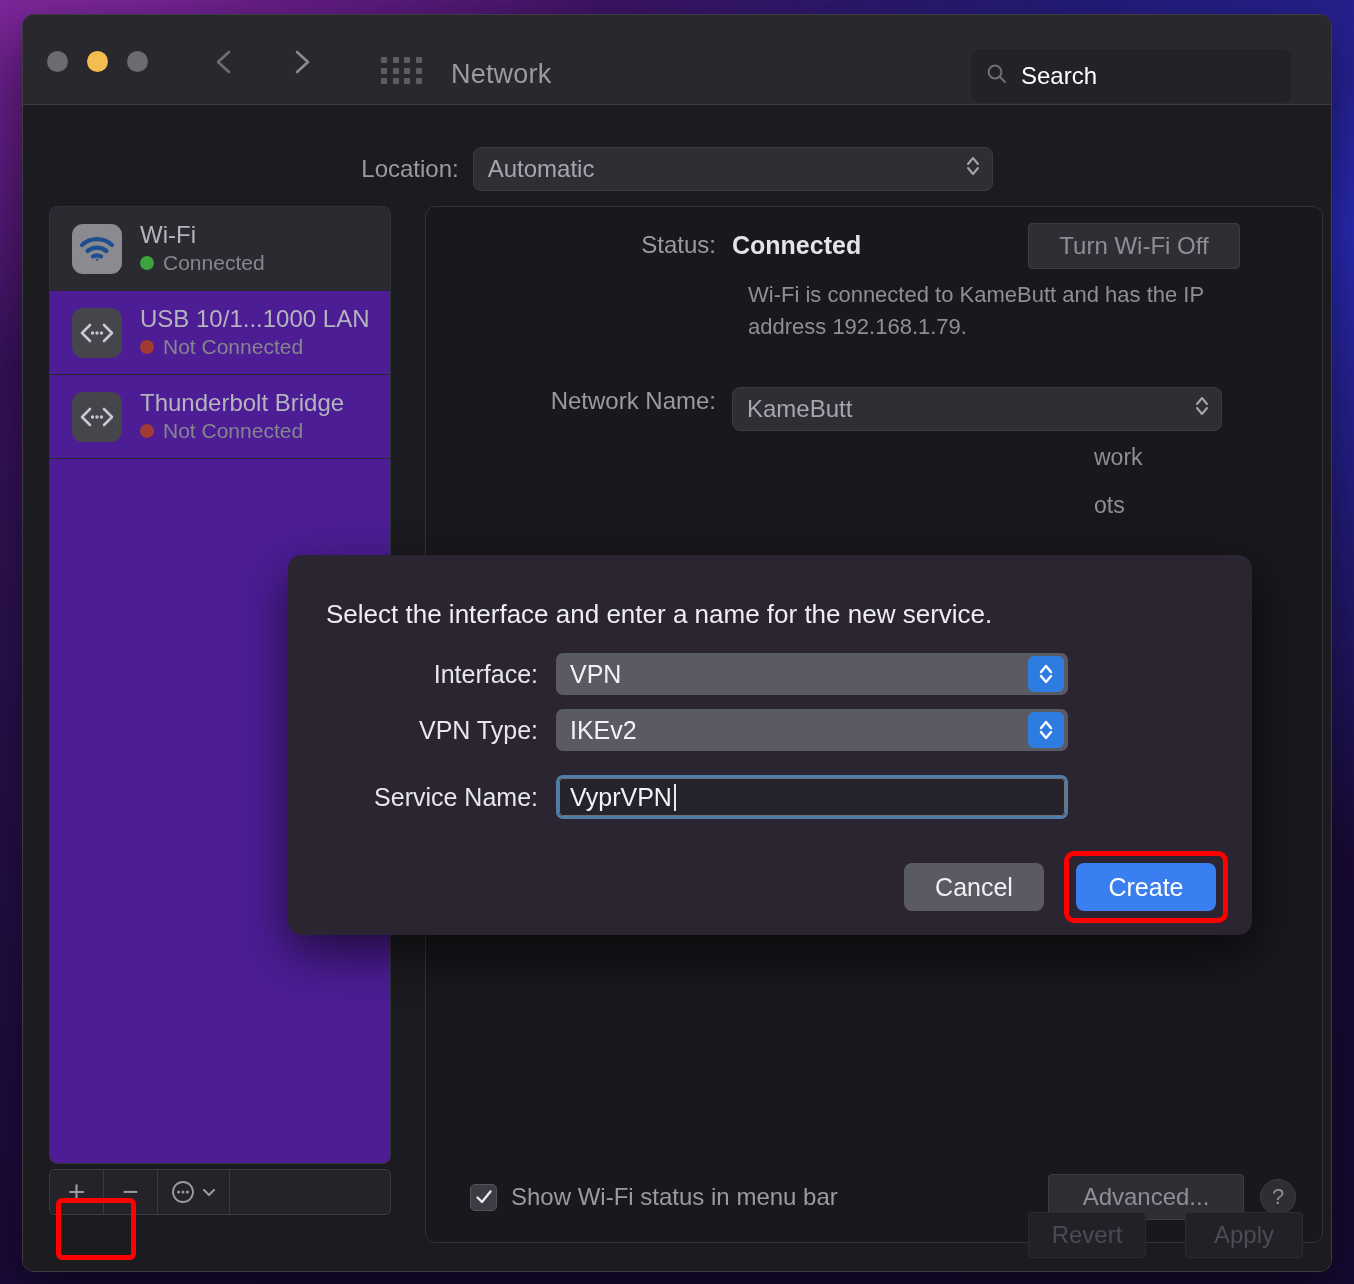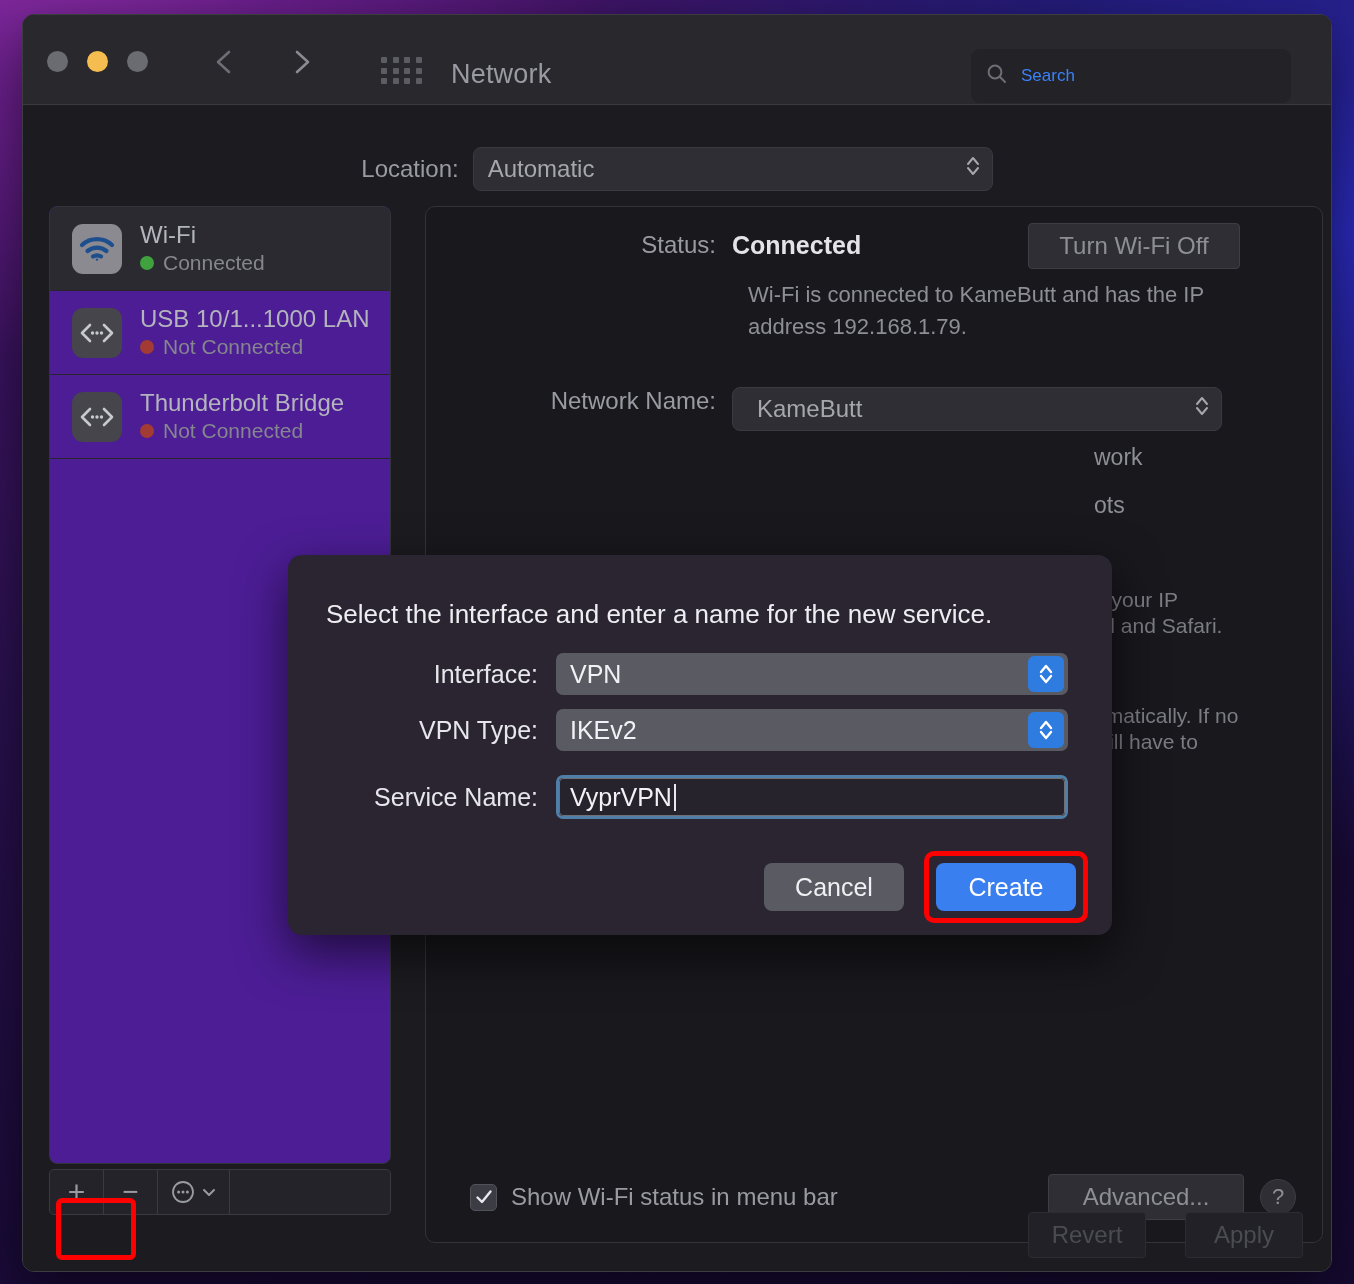--- a/index.html
+++ b/index.html
@@ -61,21 +61,21 @@
 
   .search-box {
     position: absolute; right: 40px; top: 34px;
     width: 320px; height: 54px;
     background: #222227;
     border-radius: 9px;
     display: flex; align-items: center;
     padding: 0 14px;
   }
   .search-box .mag { margin-right: 12px; }
-  .search-box .ph { font-size: 17px; color: #3b82f6; }
+  .search-box .ph { font-size: 24px; color: #ffffff; }
 
   
   .content { position: relative; height: 1167px; background: #1b1b20; }
 
   .loc-row {
     position: absolute; left: 0; top: 42px; width: 100%;
     display: flex; align-items: center; justify-content: center;
   }
   .loc-label { font-size: 24px; color: #9a9aa2; margin-right: 14px; }
   .popup {
@@ -156,21 +156,21 @@
     color: #8e8e96; font-size: 24px;
     display: flex; align-items: center; justify-content: center;
   }
   #wifi-off-btn { position: absolute; right: 82px; top: 16px; width: 212px; height: 46px; }
   .status-desc {
     position: absolute; left: 322px; top: 72px; width: 500px;
     font-size: 22px; color: #8e8e96; line-height: 1.45;
   }
 
   #netname-row { left: 0; top: 180px; width: 100%; }
-  #netname-popup { width: 490px; height: 44px; padding: 0 24px; font-size: 24px; }
+  #netname-popup { width: 490px; height: 44px; padding: 0 14px; font-size: 24px; }
 
   .bg-text { position: absolute; font-size: 23px; color: #8e8e96; white-space: nowrap; }
   .bg-small { position: absolute; font-size: 21px; color: #7c7c84; line-height: 1.45; }
 
   .footer-row { position: absolute; left: 44px; right: 26px; bottom: 22px; display: flex; align-items: center; }
   .checkbox {
     width: 27px; height: 27px; border-radius: 5px;
     background: #3c3c44; border: 1px solid #52525a;
     display: flex; align-items: center; justify-content: center;
     margin-right: 14px; flex: none;
@@ -185,21 +185,21 @@
     margin-left: 16px;
   }
 
   .bottom-btns { position: absolute; right: 28px; bottom: 14px; display: flex; gap: 26px; }
   .btn.dim { background: #212127; border-color: #2c2c33; color: #4b4b53; width: 118px; height: 46px; margin-left: 13px; }
 
   
   .sheet {
     position: absolute;
     left: 265px; top: 450px;
-    width: 824px; height: 380px;
+    width: 964px; height: 380px;
     background: #2a2531;
     border-radius: 14px;
     box-shadow: 0 18px 50px rgba(0,0,0,.6);
   }
   .sheet-title {
     position: absolute; left: 38px; top: 44px;
     font-size: 26px; color: #eeeef2;
   }
   .sheet-row { position: absolute; display: flex; align-items: center; }
   .slabel { width: 268px; text-align: right; padding-right: 18px; font-size: 25px; color: #e6e6ec; flex: none; }

